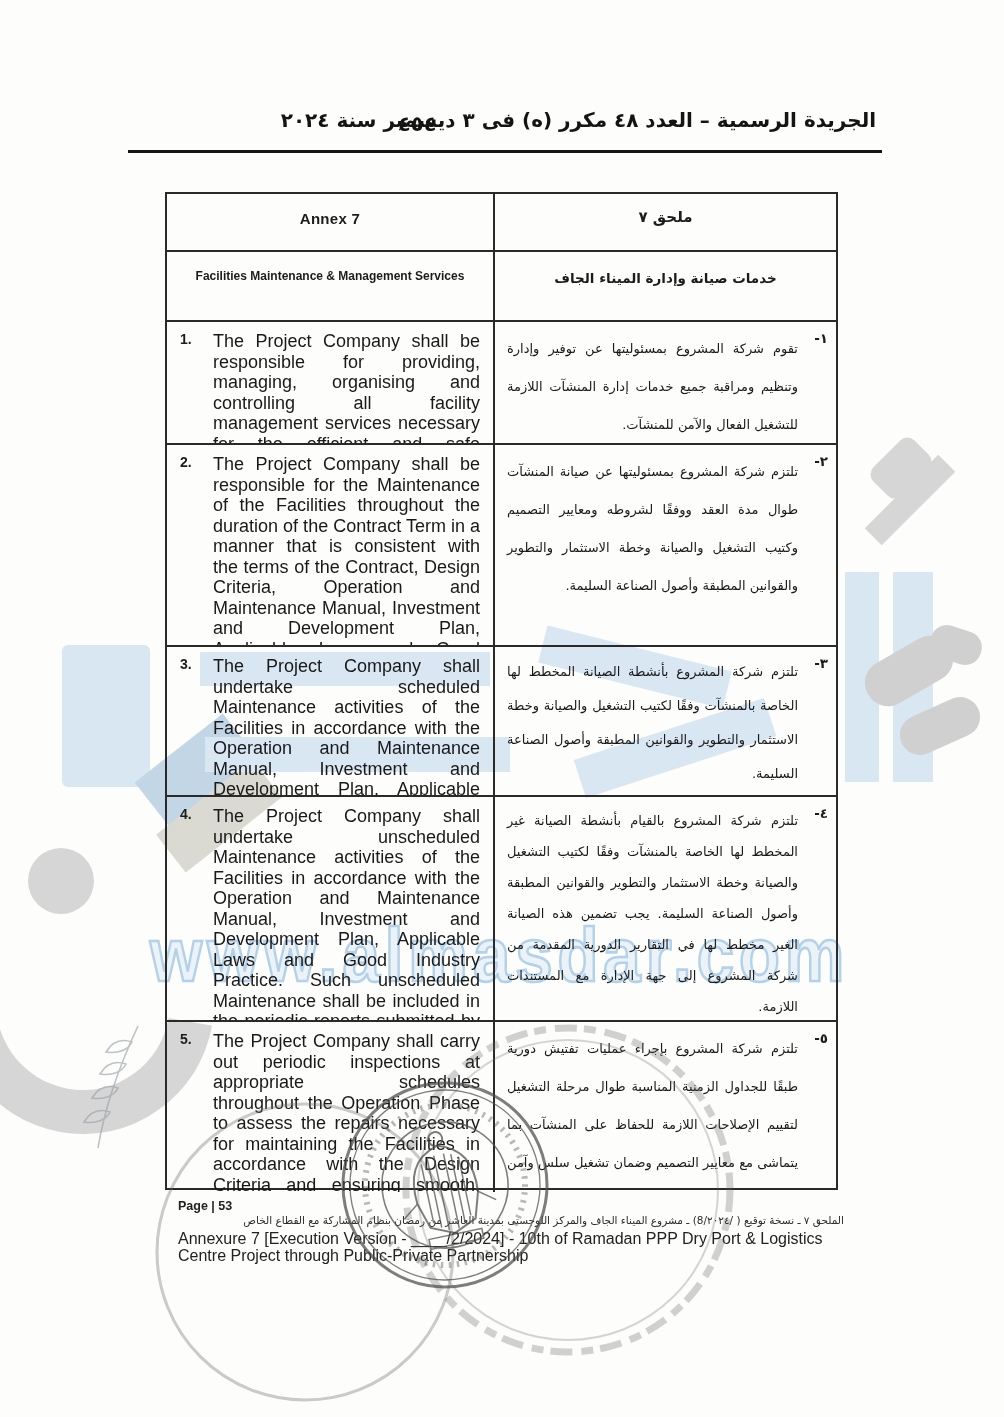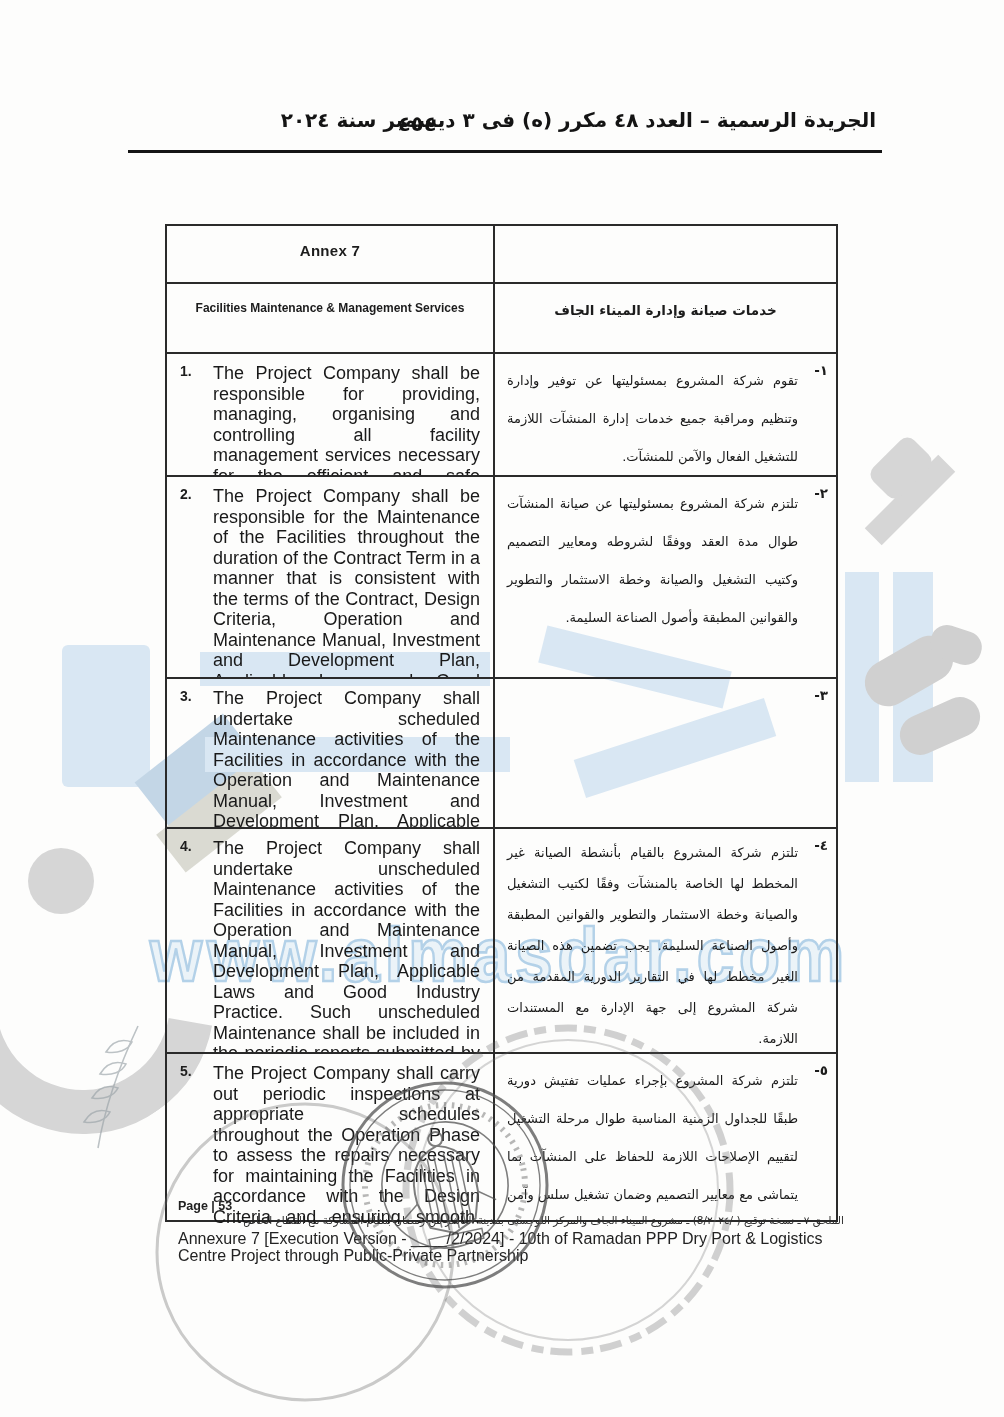--- a/index.html
+++ b/index.html
@@ -38,21 +38,21 @@
   }
   .hdr-title {
     position:absolute; right:6px; top:0; direction:rtl;
     font-family:"DejaVu Sans", sans-serif; font-weight:bold; font-size:20px; color:#141414;
   }
   .hdr-rule { position:absolute; left:128px; top:150px; width:754px; height:3px; background:#151515; }
 
   
   .doc-table {
     position:absolute; left:165px; top:192px; width:673px; height:998px;
-    border:2px solid #2a2a2a; display:flex; flex-direction:column; background:transparent;margin-top:32px;
+    border:2px solid #2a2a2a; display:flex; flex-direction:column; background:transparent;
   }
   .t-row { display:flex; border-bottom:2px solid #2a2a2a; flex:none; overflow:hidden; }
   .t-row:last-child { border-bottom:none; }
   .h58{height:58px} .h70{height:70px} .h123{height:123px} .h202{height:202px}
   .h150{height:150px} .h225{height:225px} .h170{height:170px}
 
   .cell { overflow:hidden; }
   .cell.en { width:328px; border-right:2px solid #2a2a2a; }
   .cell.ar { flex:1; direction:rtl; font-family:"DejaVu Sans", sans-serif; }
 
@@ -135,20 +135,21 @@
     <div class="hdr">
       <span class="hdr-num">٤٥٤</span>
       <span class="hdr-title" dir="rtl">الجريدة الرسمية – العدد ٤٨ مكرر (ه) فى ٣ ديسمبر سنة ٢٠٢٤</span>
     </div>
     <div class="hdr-rule"></div>
 
     <div class="doc-table">
 
       <div class="t-row h58">
         <div class="cell en center annex-en">Annex 7</div>
+        <div class="cell ar center annex-ar" dir="rtl">ملحق ٧</div>
       </div>
 
       <div class="t-row h70">
         <div class="cell en center sub-en">Facilities Maintenance &amp; Management Services</div>
         <div class="cell ar center sub-ar" dir="rtl">خدمات صيانة وإدارة الميناء الجاف</div>
       </div>
 
       <div class="t-row h123">
         <div class="cell en item-en">
           <span class="num">1.</span>
@@ -171,20 +172,21 @@
         </div>
       </div>
 
       <div class="t-row h150">
         <div class="cell en item-en">
           <span class="num">3.</span>
           <div class="txt">The Project Company shall undertake scheduled Maintenance activities of the Facilities in accordance with the Operation and Maintenance Manual, Investment and Development Plan, Applicable Laws and Good Industry Practice.</div>
         </div>
         <div class="cell ar item-ar" dir="rtl">
           <span class="num">٣-</span>
+          <div class="txt lh34">تلتزم شركة المشروع بأنشطة الصيانة المخطط لها الخاصة بالمنشآت وفقًا لكتيب التشغيل والصيانة وخطة الاستثمار والتطوير والقوانين المطبقة وأصول الصناعة السليمة.</div>
         </div>
       </div>
 
       <div class="t-row h225">
         <div class="cell en item-en">
           <span class="num">4.</span>
           <div class="txt">The Project Company shall undertake unscheduled Maintenance activities of the Facilities in accordance with the Operation and Maintenance Manual, Investment and Development Plan, Applicable Laws and Good Industry Practice. Such unscheduled Maintenance shall be included in the periodic reports submitted by the Project Company to the Public Partner along with necessary documentation.</div>
         </div>
         <div class="cell ar item-ar" dir="rtl">
           <span class="num">٤-</span>

